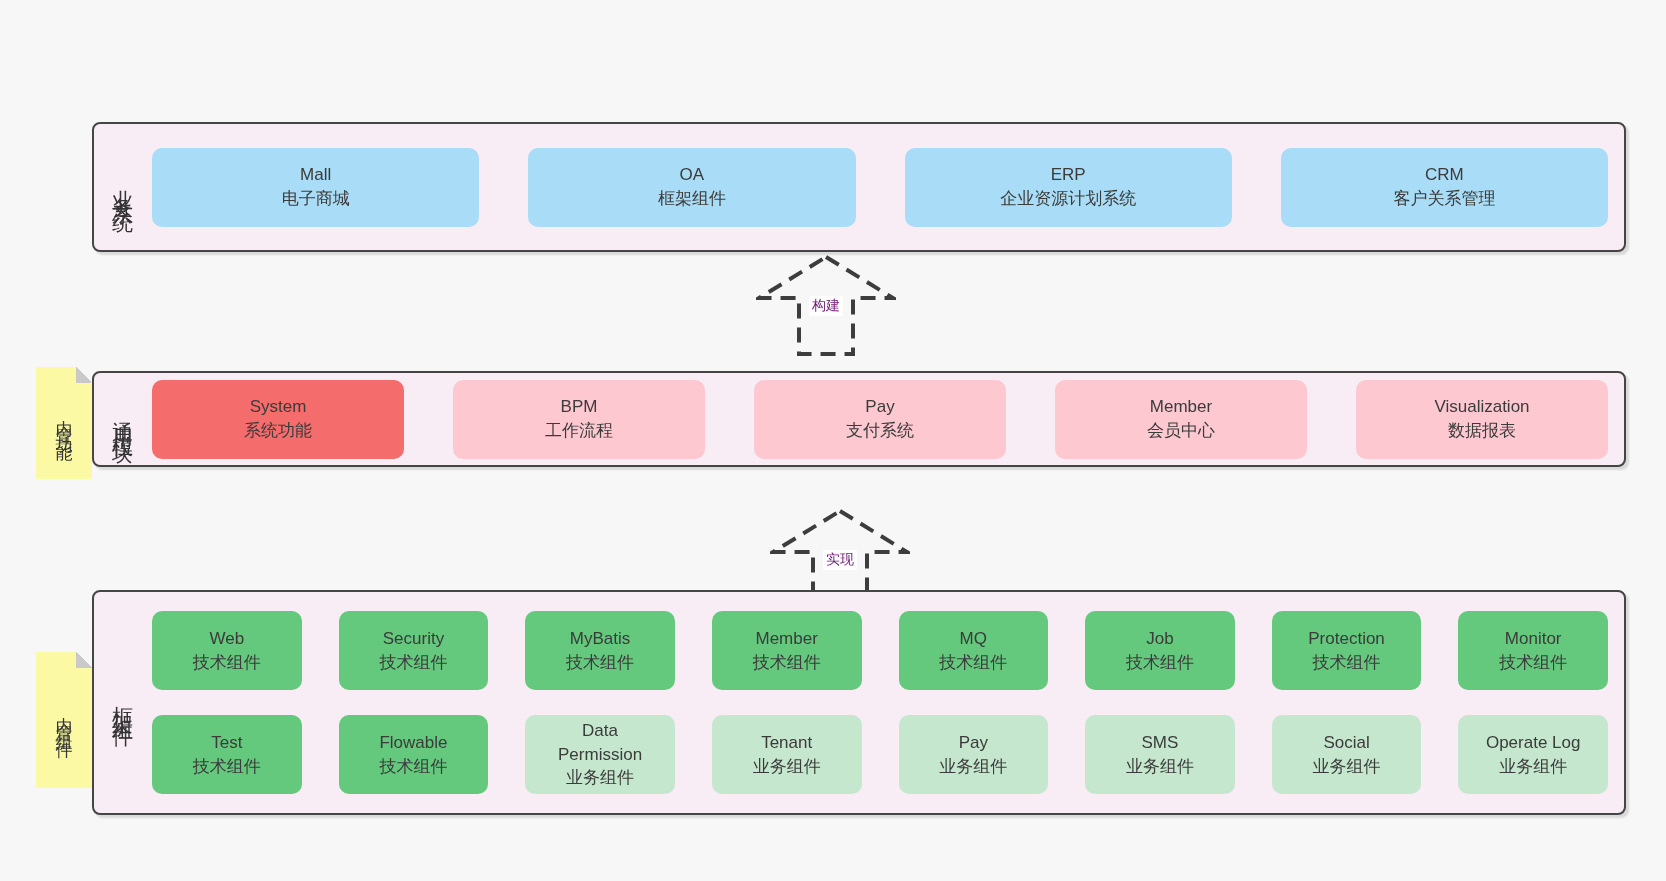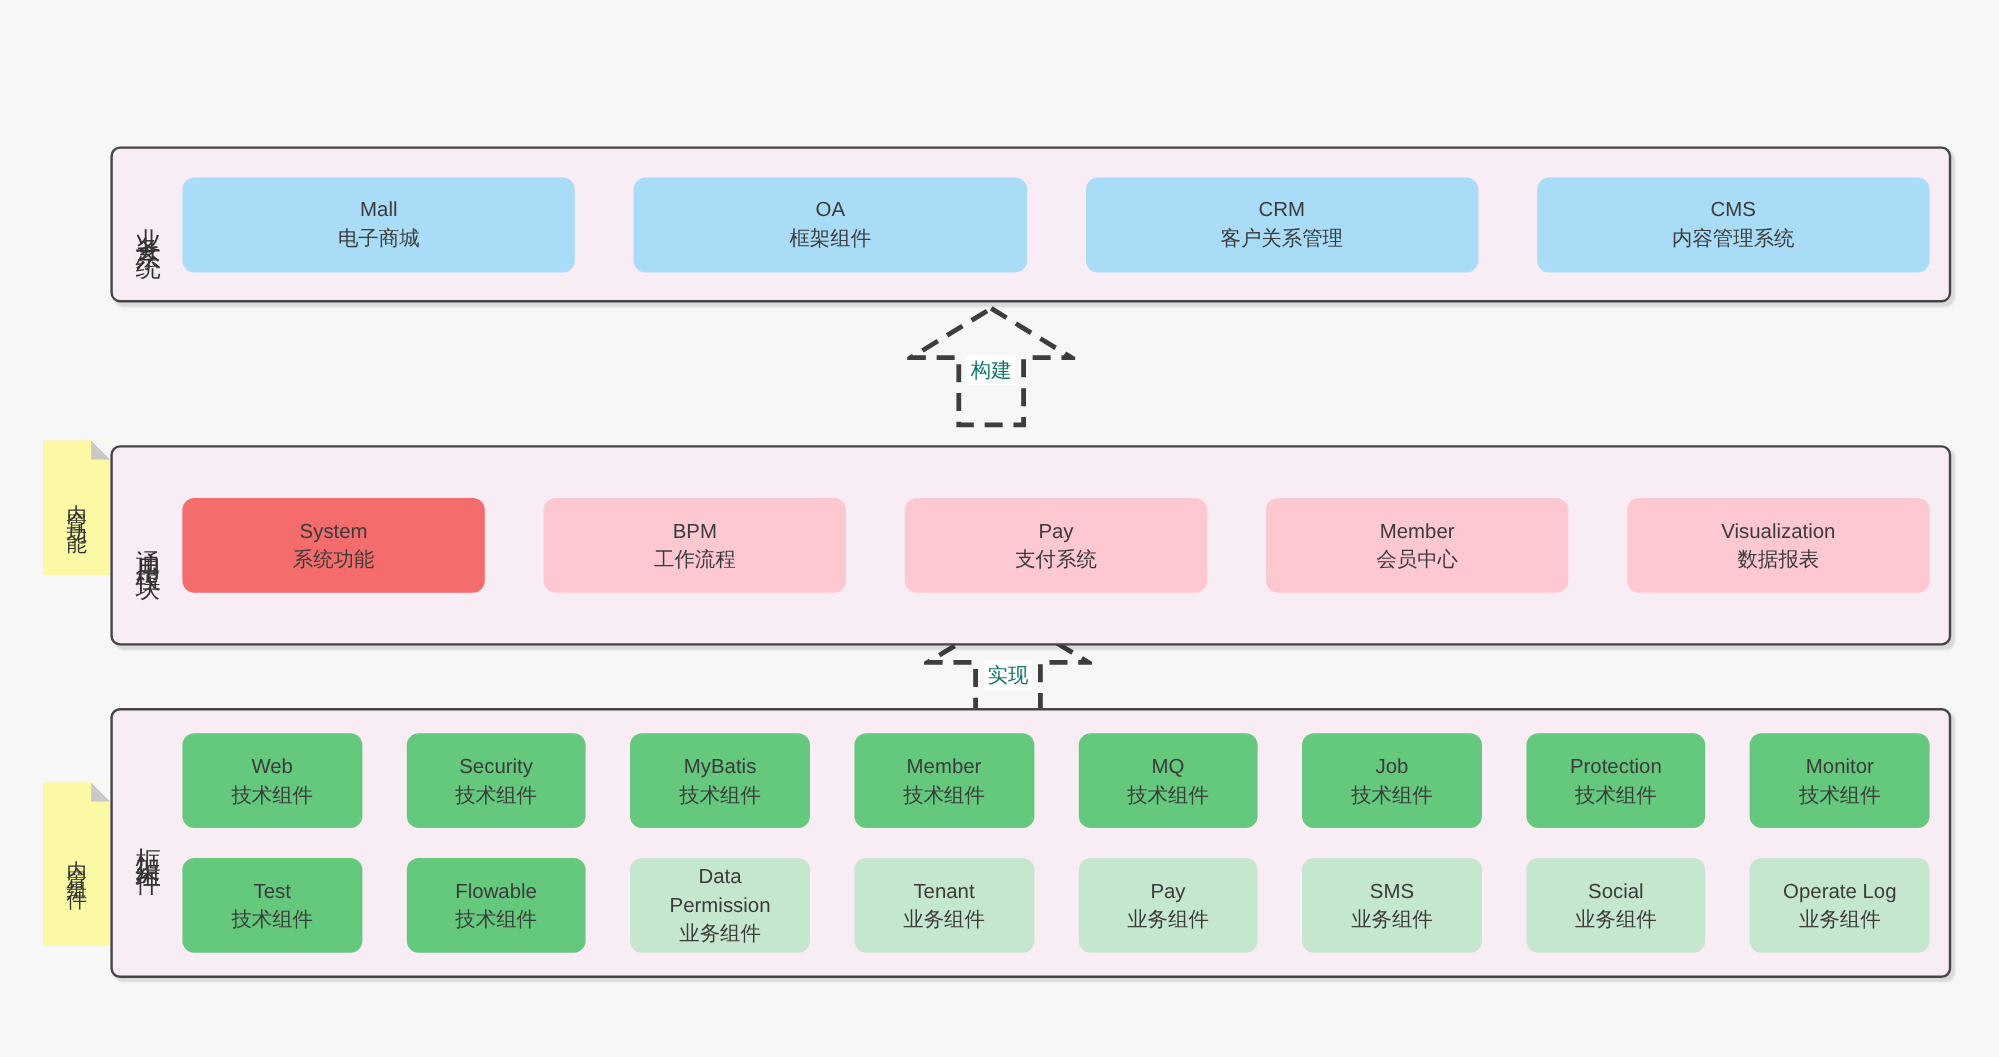--- a/index.html
+++ b/index.html
@@ -17,21 +17,21 @@
   .canvas{position:absolute;inset:0;}
 
   
   .layer{
     position:absolute;left:92px;width:1534px;box-sizing:border-box;
     background:var(--panel-bg);border:2px solid var(--panel-border);
     border-radius:8px;display:flex;align-items:stretch;
     box-shadow:3px 3px 2px rgba(0,0,0,0.12);
   }
   #layer-business{top:122px;height:130px;}
-  #layer-modules{top:371px;height:167px;}
+  #layer-modules{top:371px;height:96px;}
   #layer-components{top:590px;height:225px;}
 
   .layer-label{flex:0 0 58px;display:flex;align-items:center;justify-content:center;}
   .layer-label span{
     writing-mode:vertical-lr;text-orientation:upright;
     font-size:21px;letter-spacing:7px;color:var(--label);line-height:1;
   }
   .layer-body{
     flex:1 1 auto;display:flex;flex-direction:column;justify-content:center;
     gap:25px;padding-right:16px;min-width:0;
@@ -73,21 +73,21 @@
   .arrow{position:absolute;width:140px;height:104px;}
   #arrow-build{left:756px;top:254px;}
   #arrow-implement{left:770px;top:508px;}
   .arrow svg{position:absolute;inset:0;width:100%;height:100%;}
   .arrow polygon{
     fill:none;stroke:var(--arrow);stroke-width:4;
     stroke-dasharray:15 9;stroke-linejoin:miter;
   }
   .arrow-label{
     position:absolute;left:50%;top:42px;transform:translateX(-50%);
-    background:#ffffff;padding:1px 3px;font-size:17px;color:#0f766e;
+    background:#ffffff;padding:1px 3px;font-size:14px;color:#701a75;
     white-space:nowrap;
   }
 </style>
 </head>
 <body>
 
 <div class="canvas">
 
   <div class="sticky" id="sticky-functions">
     <span>内置功能</span>
@@ -104,26 +104,26 @@
         <div class="box-row cols-6">
           <div class="box box-blue">
             <span class="box-title">Mall</span>
             <span class="box-subtitle">电子商城</span>
           </div>
           <div class="box box-blue">
             <span class="box-title">OA</span>
             <span class="box-subtitle">框架组件</span>
           </div>
           <div class="box box-blue">
+            <span class="box-title">ERP</span>
+            <span class="box-subtitle">企业资源计划系统</span>
+          </div>
+          <div class="box box-blue">
             <span class="box-title">CRM</span>
             <span class="box-subtitle">客户关系管理</span>
-          </div>
-          <div class="box box-blue">
-            <span class="box-title">CMS</span>
-            <span class="box-subtitle">内容管理系统</span>
           </div>
         </div>
       </div>
   </section>
 
   <div class="arrow" id="arrow-build">
     <svg viewBox="0 0 140 104">
       <polygon points="70,3 137,44 97,44 97,100 43,100 43,44 3,44"></polygon>
     </svg>
     <span class="arrow-label">构建</span>

